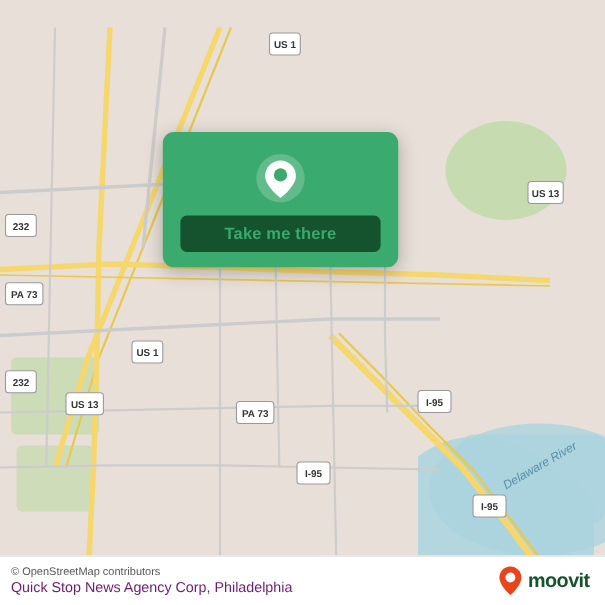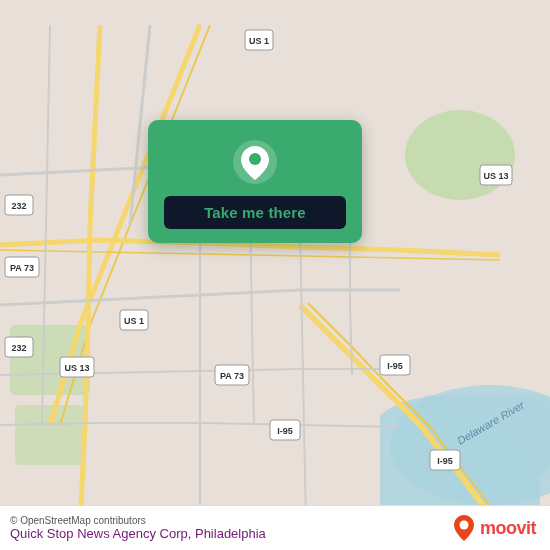--- a/index.html
+++ b/index.html
@@ -42,21 +42,21 @@
       z-index: 10;
     }
 
     #location-pin-icon {
       width: 48px;
       height: 48px;
       margin-bottom: 10px;
     }
 
     #take-me-there-btn {
-      background-color: #0f172a;
+      background-color: #14532d;
       color: #3aaa6e;
       border: none;
       border-radius: 6px;
       padding: 8px 22px;
       font-size: 15px;
       font-weight: bold;
       cursor: pointer;
       letter-spacing: 0.01em;
       width: 100%;
       text-align: center;
@@ -101,21 +101,21 @@
     }
 
     #moovit-pin {
       width: 22px;
       height: 28px;
     }
 
     #moovit-text {
       font-size: 18px;
       font-weight: bold;
-      color: #ef4444;
+      color: #14532d;
       letter-spacing: -0.5px;
     }
   </style>
 </head>
 <body>
 
 <div id="map-container">
 
   <svg id="map-svg" viewBox="0 0 550 500" xmlns="http://www.w3.org/2000/svg">
 

